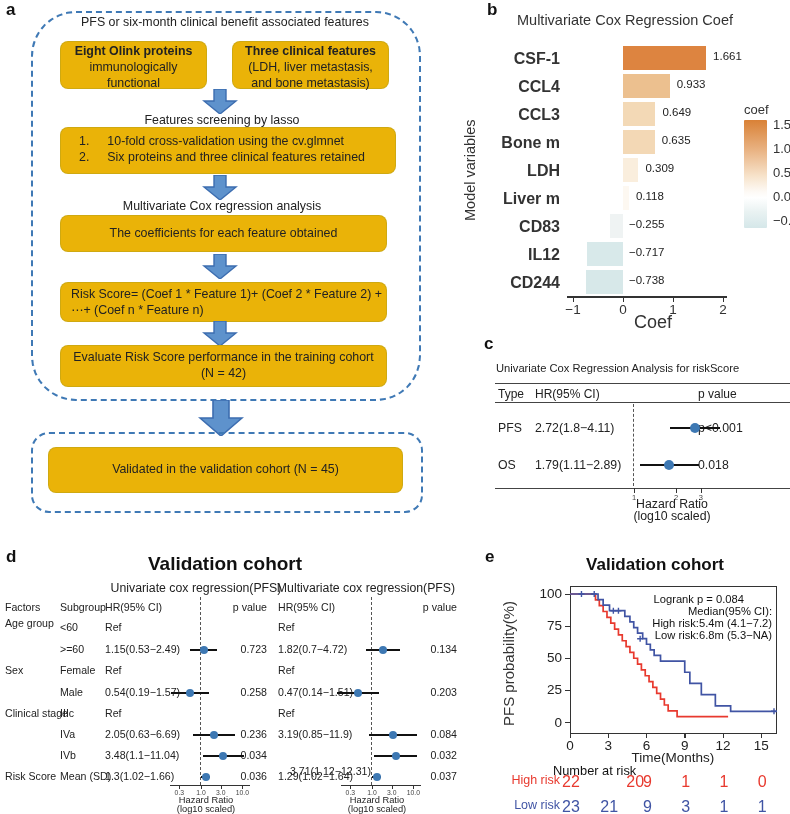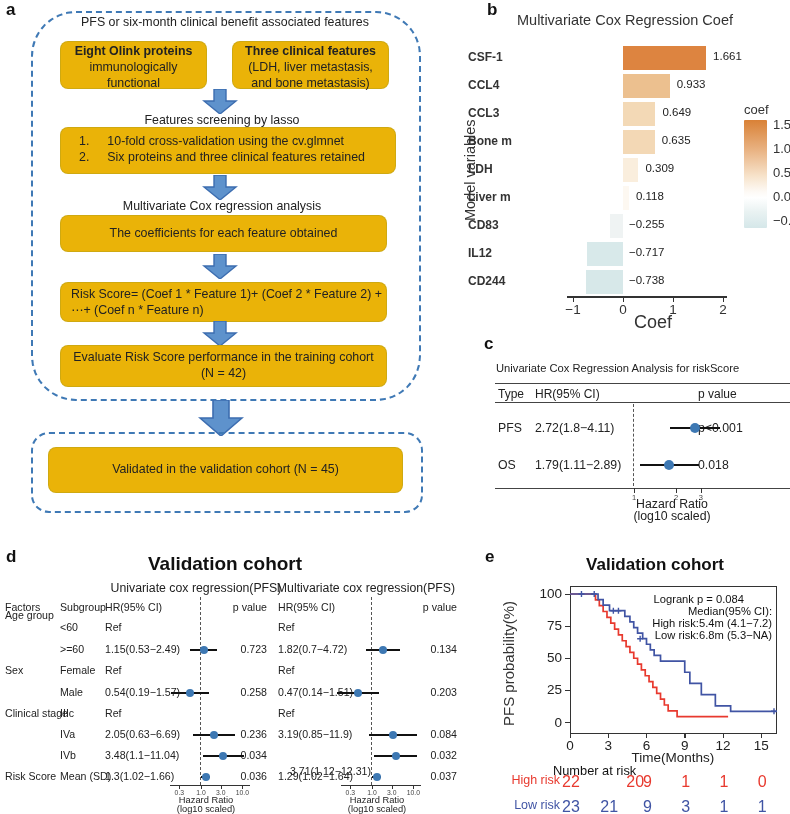--- a/index.html
+++ b/index.html
@@ -11,21 +11,21 @@
   .dashed-round{border:2px dashed #3f79b5;}
   .greenbox{background:#eab308;border:1px solid rgba(90,130,60,.18);border-radius:8px;
             box-sizing:border-box;text-align:center;color:#222;}
   .fa-text{font-size:12.4px;line-height:1.28;color:#222;text-align:center;}
   .fa-bold{font-weight:bold;}
   .arrow-svg{display:block;}
   
   .b-title{font-size:14.5px;color:#333;text-align:center;}
   .vert-label{writing-mode:vertical-rl;transform:rotate(180deg);text-align:center;
               font-size:14.5px;color:#333;display:flex;align-items:center;justify-content:center;}
-  .bar-cat{font-size:12px;font-weight:bold;color:#333;}
+  .bar-cat{font-size:16px;font-weight:bold;color:#333;text-align:right;}
   .bar-val{font-size:11.5px;color:#222;}
   .axis-line{background:#333;}
   .btick{font-size:13.5px;color:#333;text-align:center;}
   .coef-xlab{font-size:18px;color:#333;text-align:center;}
   .leg-title{font-size:13px;color:#333;}
   .leg-grad{background:linear-gradient(180deg,#d98136 0%,#e9b383 28%,#f7e3cb 52%,
             #fdf9f4 66%,#ffffff 72%,#e9f2f2 85%,#d5e7e9 100%);border-radius:1px;}
   .leg-tick{font-size:13px;color:#333;}
   
   .c-title{font-size:11.2px;color:#222;}
@@ -239,21 +239,21 @@
     <div class="abs d-cell" style="left:60px;top:56px;">Subgroup</div>
     <div class="abs d-cell" style="left:105px;top:56px;">HR(95% CI)</div>
     <div class="abs d-cell d-right" style="left:230px;top:56px;width:37px;">p value</div>
     <div class="abs d-cell" style="left:278px;top:56px;">HR(95% CI)</div>
     <div class="abs d-cell d-right" style="left:420px;top:56px;width:37px;">p value</div>
 
     <div class="abs dashline" style="left:200px;top:52px;height:188px;"></div>
     <div class="abs dashline" style="left:371px;top:52px;height:188px;"></div>
 
     <div class="abs" id="panel-d-rows" style="left:0;top:0;width:462px;height:269px;">
-        <div class="d-cell" style="position: absolute; left: 5px; top: 64px;">Age group</div>
+        <div class="d-cell" style="position: absolute; left: 5px; top: 72px;">Age group</div>
         <div class="d-cell" style="position: absolute; left: 60px; top: 76px;">&lt;60</div>
         <div class="d-cell" style="position: absolute; left: 105px; top: 76px;">Ref</div>
         <div class="d-cell" style="position: absolute; left: 278px; top: 76px;">Ref</div>
         <div class="d-cell" style="position: absolute; left: 60px; top: 98px;">&gt;=60</div>
         <div class="d-cell" style="position: absolute; left: 105px; top: 98px;">1.15(0.53−2.49)</div>
         <div class="d-cell d-right" style="position: absolute; left: 230px; top: 98px; width: 37px;">0.723</div>
         <div class="d-cell" style="position: absolute; left: 278px; top: 98px;">1.82(0.7−4.72)</div>
         <div class="d-cell d-right" style="position: absolute; left: 420px; top: 98px; width: 37px;">0.134</div>
         <div class="whisker" style="position: absolute; left: 189.585px; top: 104.3px; width: 27.8176px; height: 1.5px;"></div>
         <div class="dot" style="position: absolute; left: 199.513px; top: 101px; width: 8px; height: 8px;"></div>

